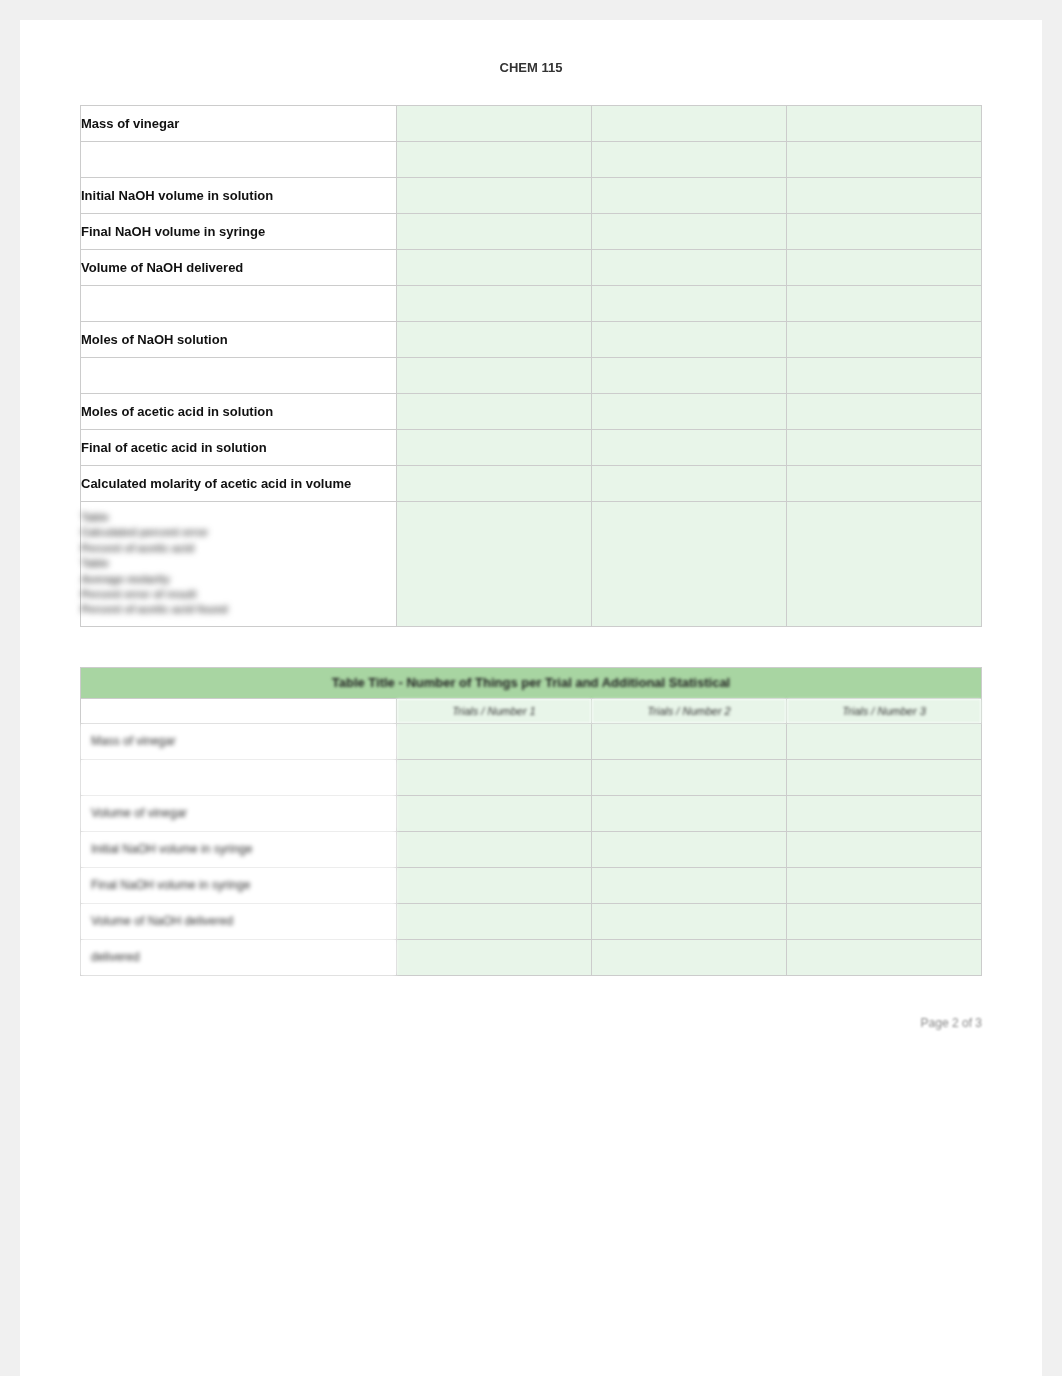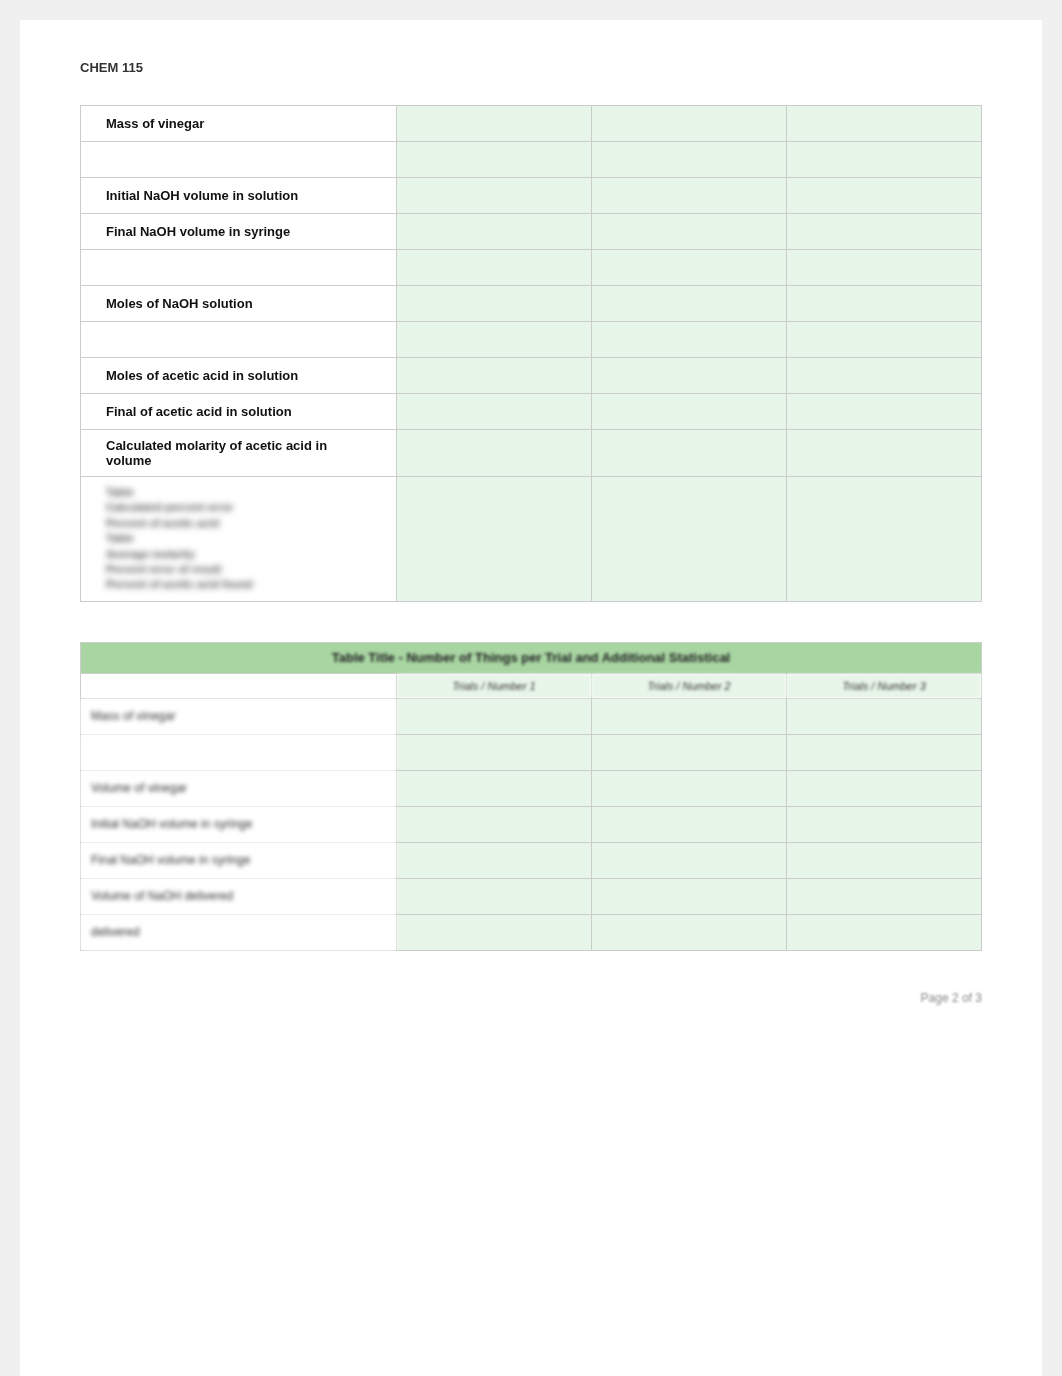--- a/index.html
+++ b/index.html
@@ -12,21 +12,21 @@
       padding: 20px;
     }
     .page {
       background: white;
       width: 1062px;
       min-height: 1376px;
       padding: 40px 60px;
       position: relative;
     }
     .header {
-      text-align: left;
+      text-align: center;
       font-size: 13px;
       font-weight: bold;
       margin-bottom: 30px;
       color: #333;
     }
     .section {
       margin-bottom: 40px;
     }
     table {
       width: 100%;
@@ -37,21 +37,21 @@
       border: 1px solid #ccc;
       padding: 6px 10px;
       vertical-align: middle;
     }
     .label-col {
       width: 35%;
       background: white;
       font-weight: bold;
       font-size: 13px;
       color: #111;
-      padding: 8px 25px;
+      padding: 8px 0;
     }
     .data-col {
       background: #e8f5e9;
       width: 21.6%;
       height: 36px;
     }
     .data-col-blurred {
       background: #e8f5e9;
       width: 21.6%;
       height: 36px;
@@ -122,20 +122,26 @@
           <td class="data-col"></td>
         </tr>
 
         <tr>
           <td class="label-col">Final NaOH volume in syringe</td>
           <td class="data-col"></td>
           <td class="data-col"></td>
           <td class="data-col"></td>
         </tr>
 
+        <tr>
+          <td class="label-col">Volume of NaOH delivered</td>
+          <td class="data-col"></td>
+          <td class="data-col"></td>
+          <td class="data-col"></td>
+        </tr>
 
         <tr>
           <td class="label-col"></td>
           <td class="data-col"></td>
           <td class="data-col"></td>
           <td class="data-col"></td>
         </tr>
 
         <tr>
           <td class="label-col">Moles of NaOH solution</td>

